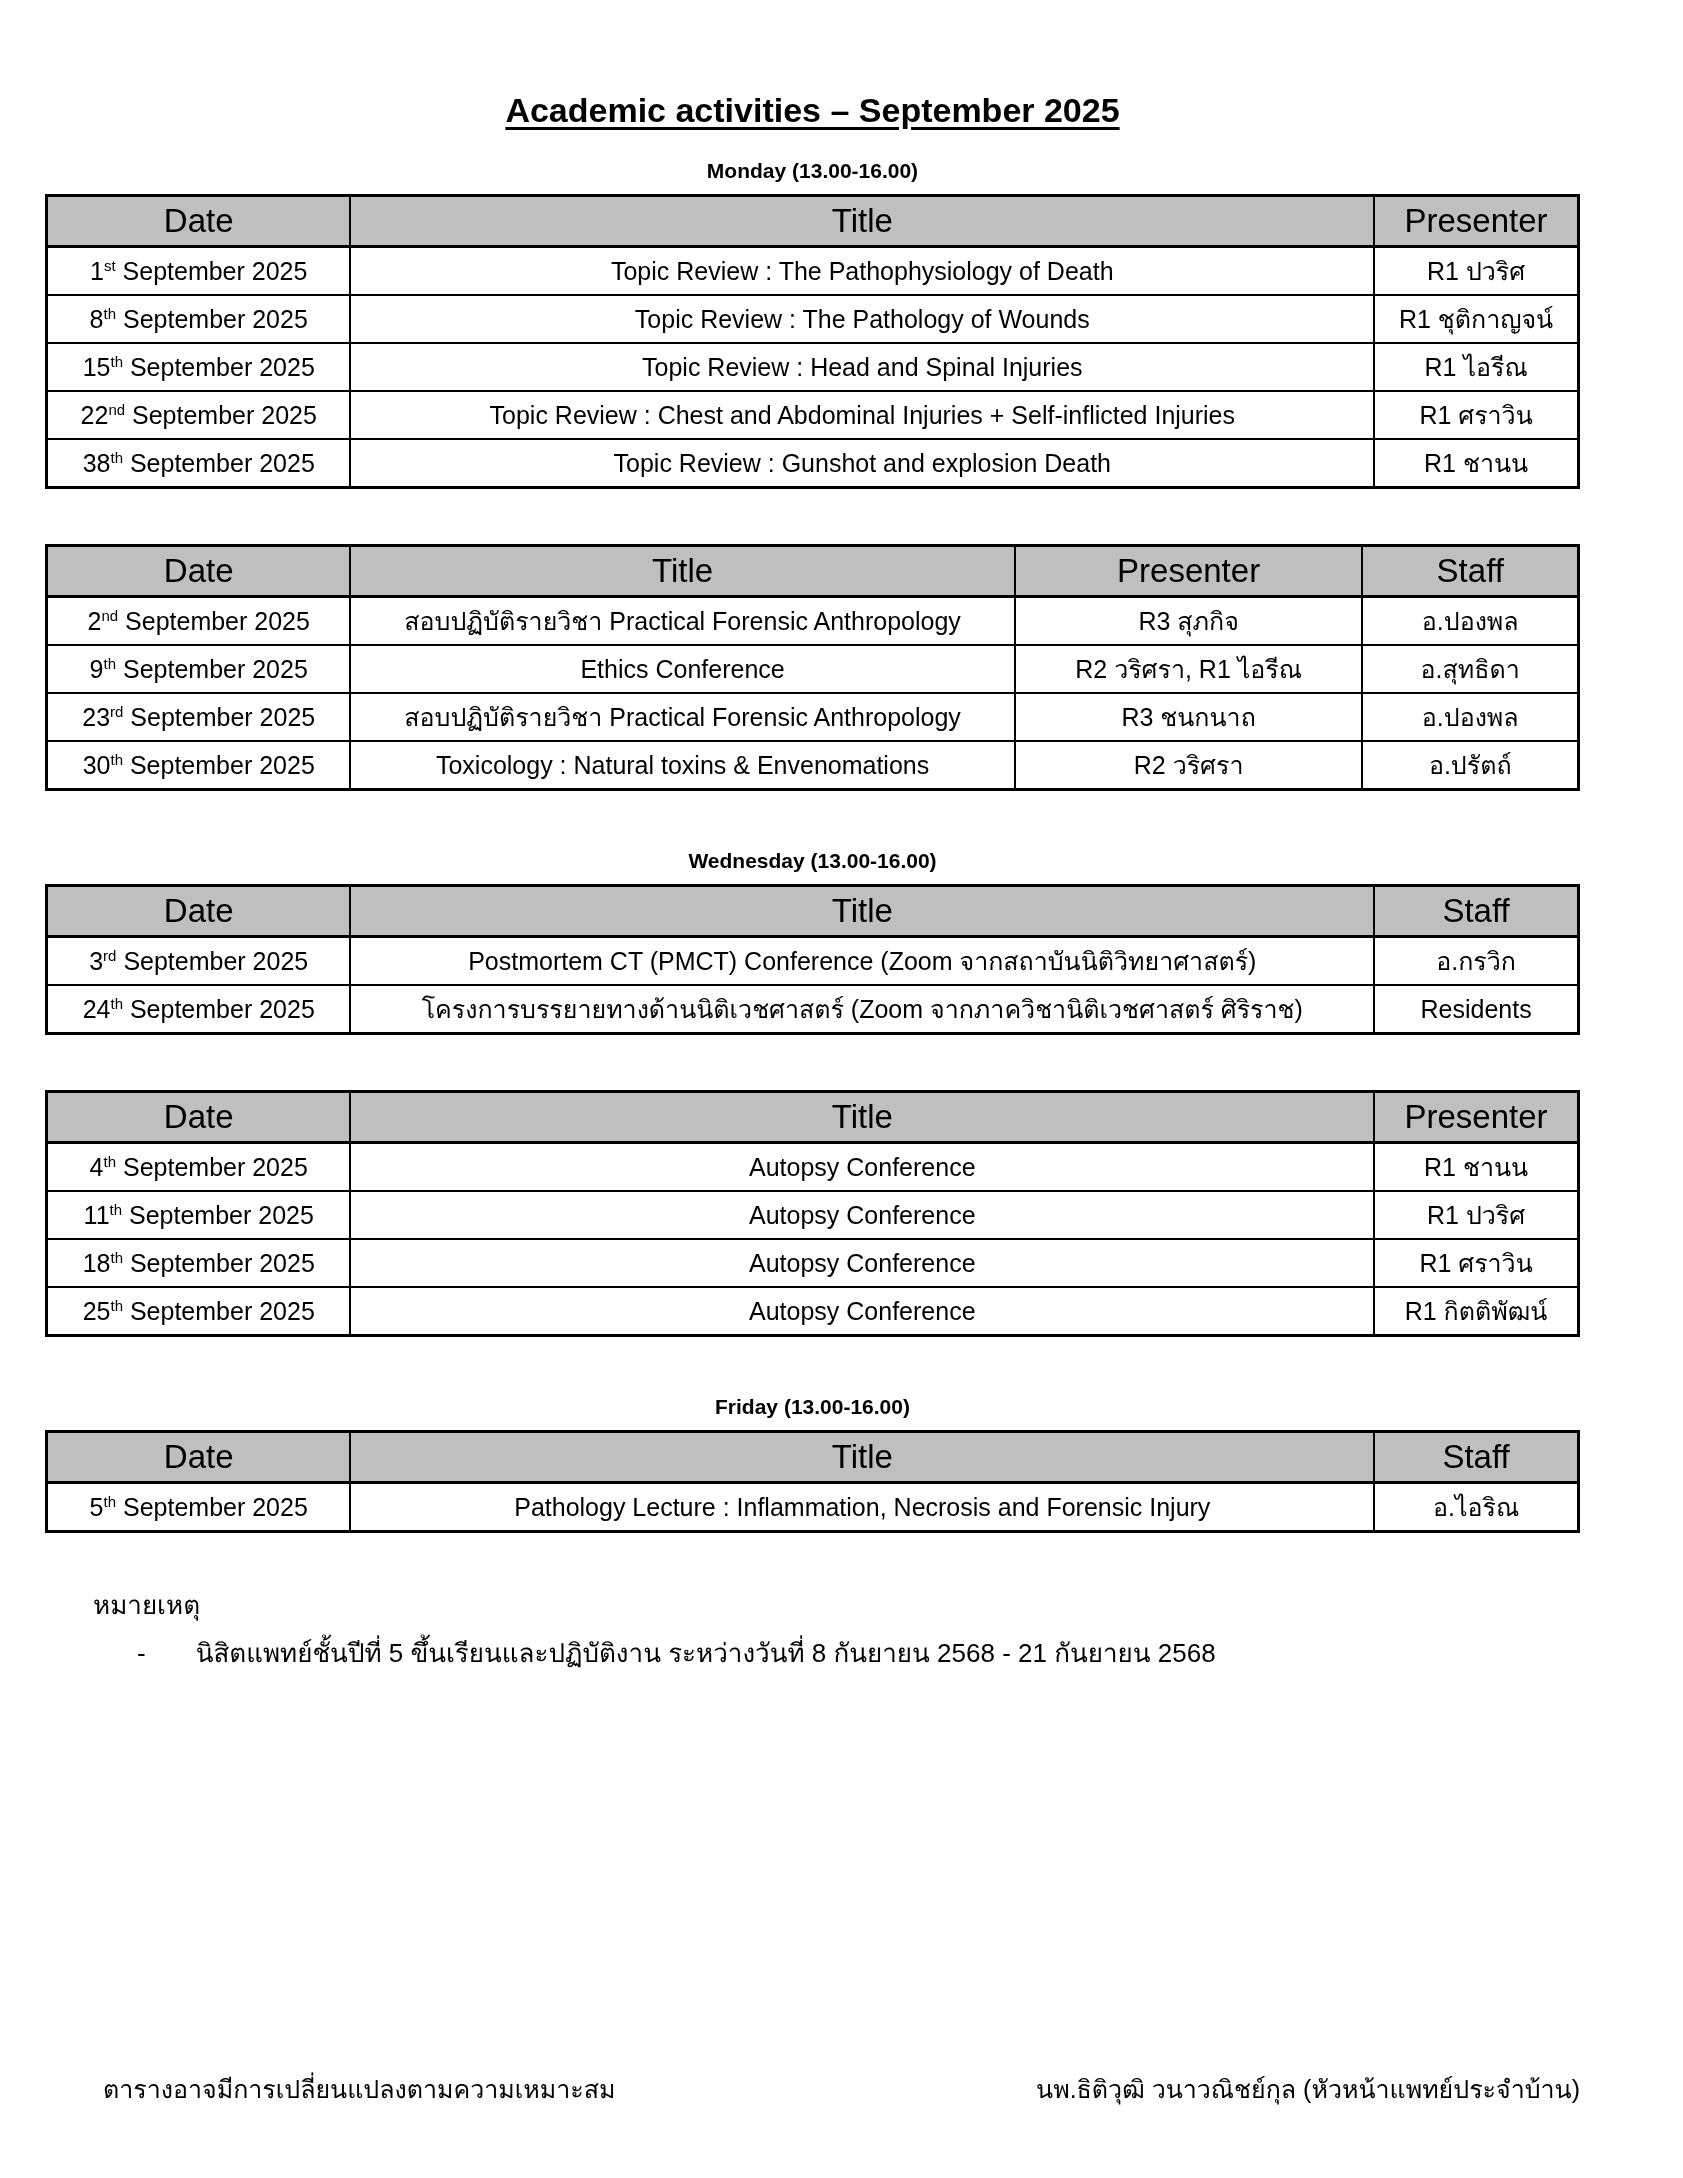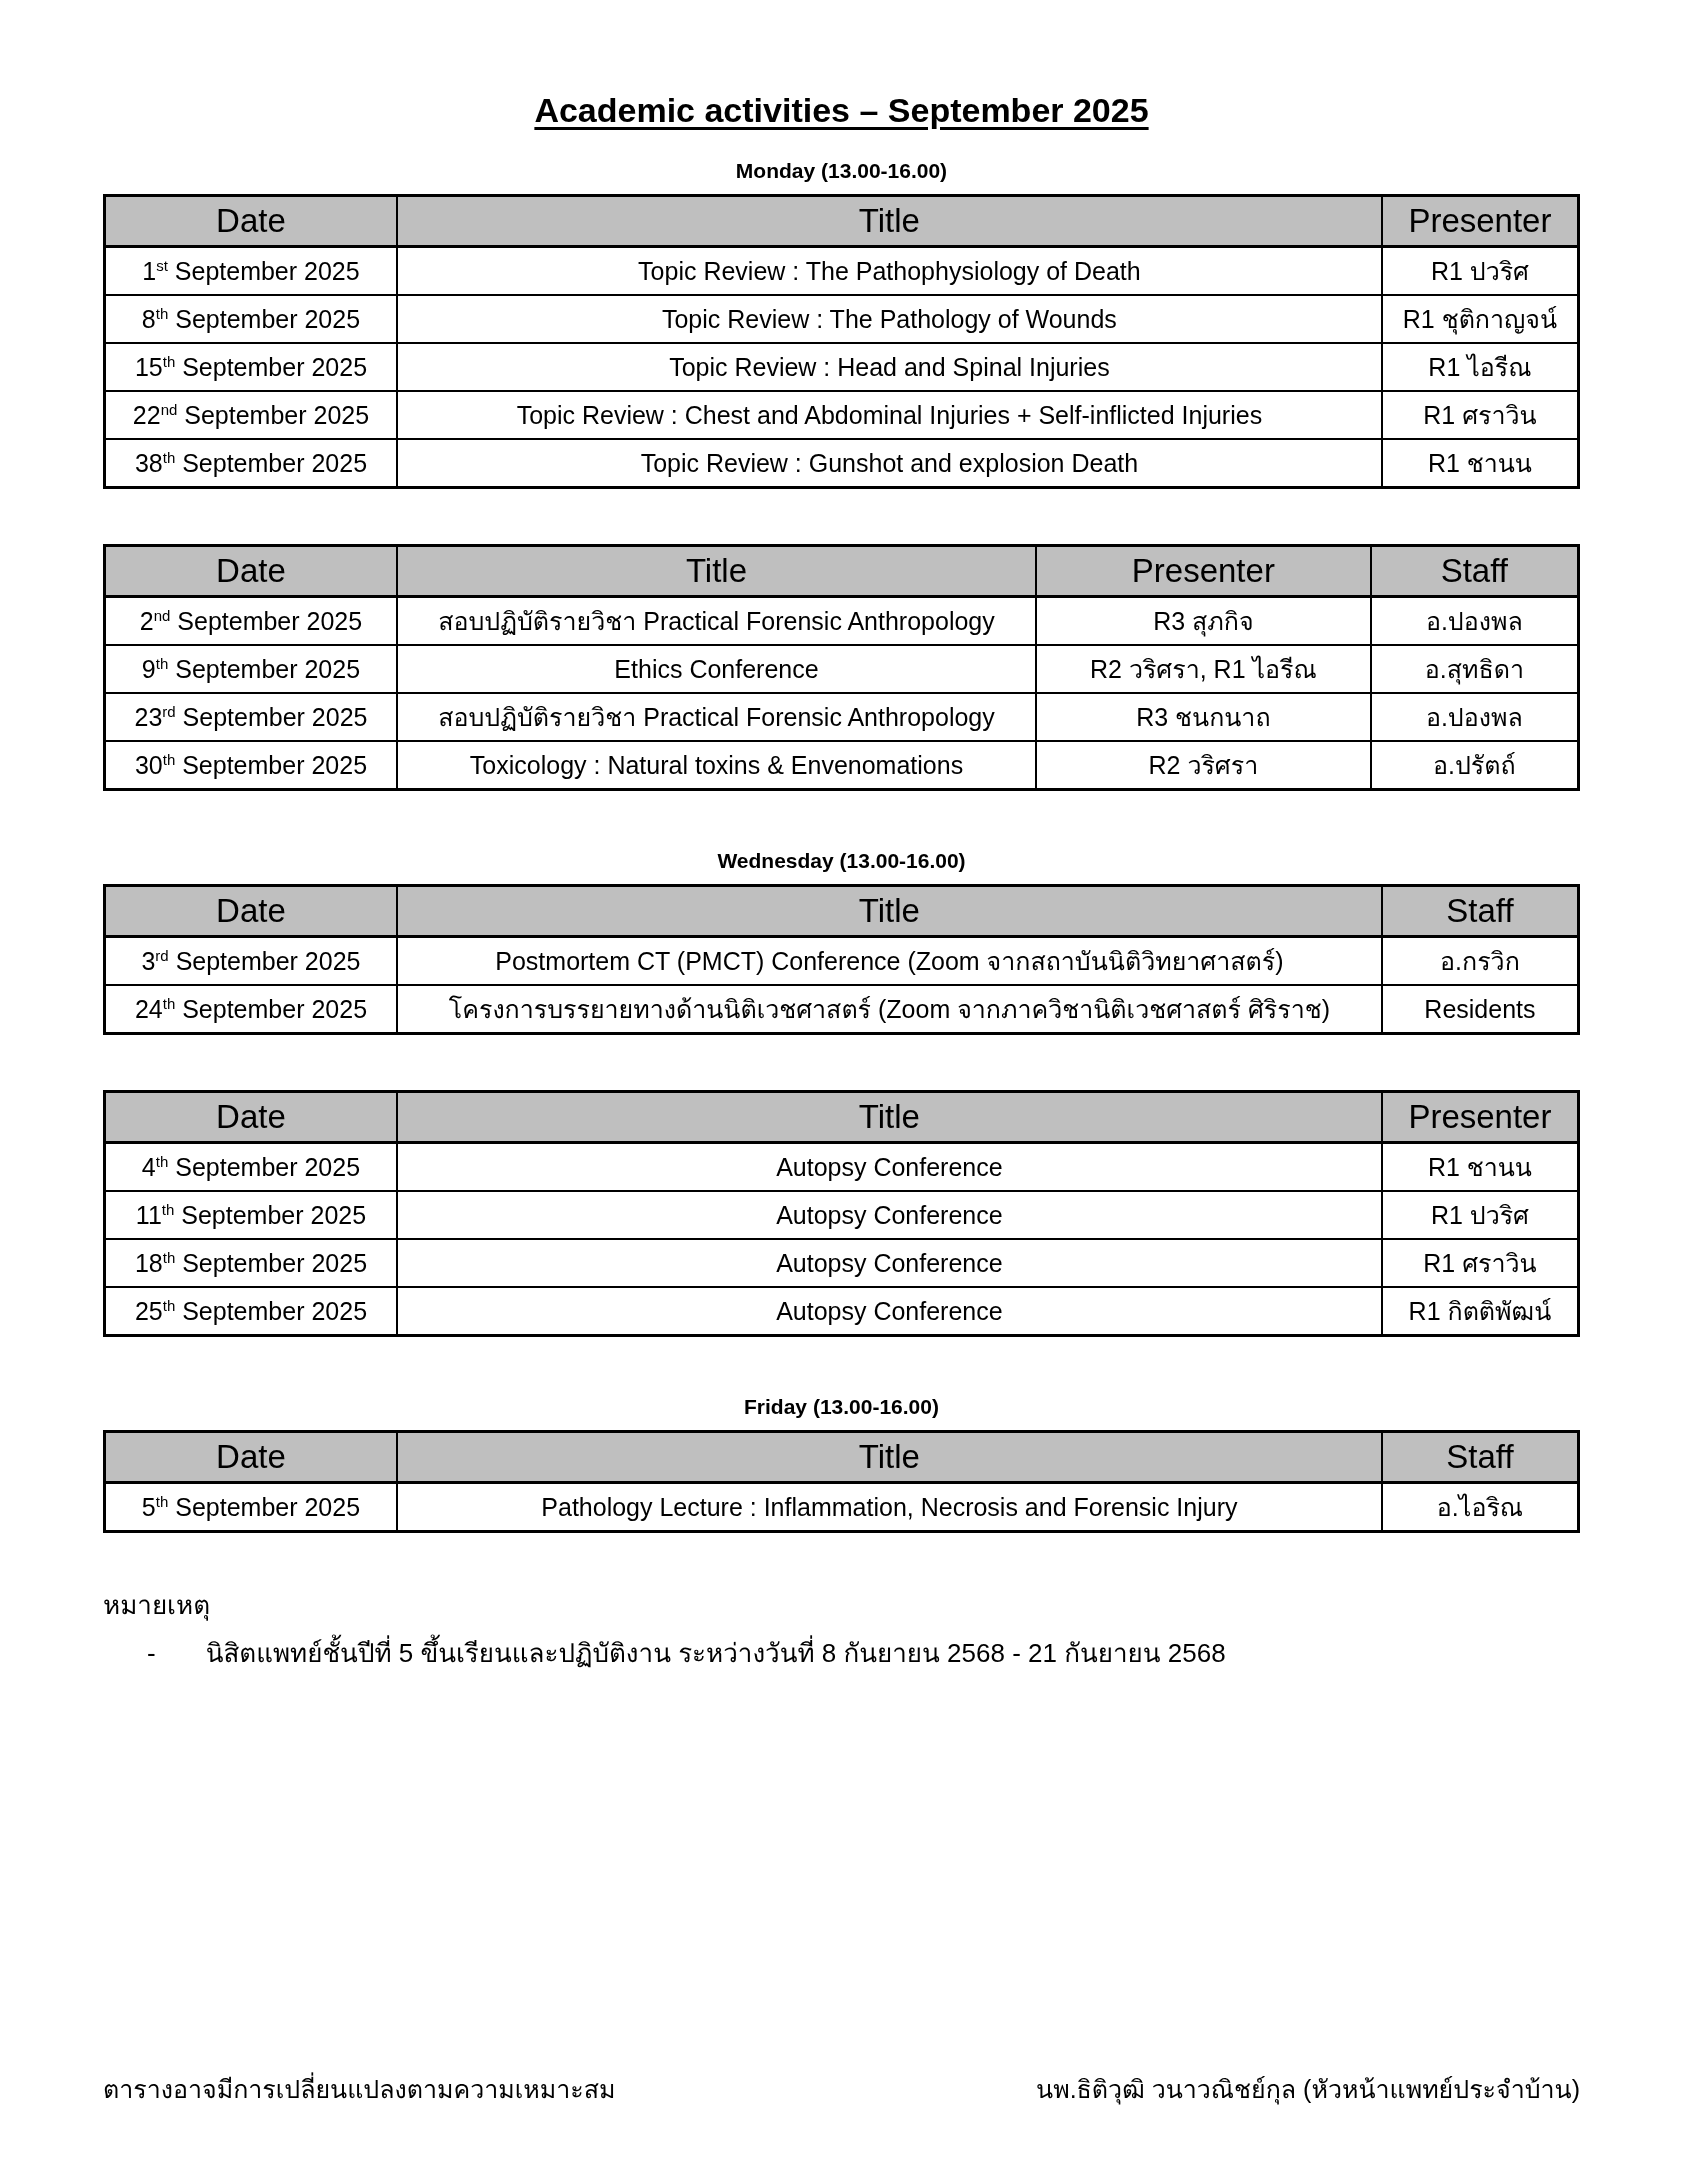--- a/index.html
+++ b/index.html
@@ -9,21 +9,21 @@
     color: #000000;
     font-family: "Liberation Sans", sans-serif;
   }
   body {
     width: 1683px;
     height: 2178px;
     position: relative;
     overflow: hidden;
   }
   .page {
-    padding: 91px 103px 0 103px;
+    padding: 91px 103px 0 45px;
   }
   .doc-title {
     margin: 0 0 26px 0;
     text-align: center;
     font-size: 34px;
     font-weight: bold;
     line-height: 1.15;
     text-decoration: underline;
     text-underline-offset: 5px;
   }
@@ -58,21 +58,21 @@
     border-bottom: 3px solid var(--border-color, #000);
   }
   table.schedule-table td {
     font-size: 25px;
     height: 42px;
   }
   td.date-cell sup {
     font-size: 15px;
     line-height: 0;
   }
-  .notes { margin-top: 4px; }
+  .notes { margin-top: 4px; margin-left: 48px; }
   .notes-heading {
     font-size: 26px;
     line-height: 34px;
   }
   .note-item {
     display: flex;
     align-items: flex-start;
     margin-top: 14px;
     font-size: 26px;
     line-height: 34px;

